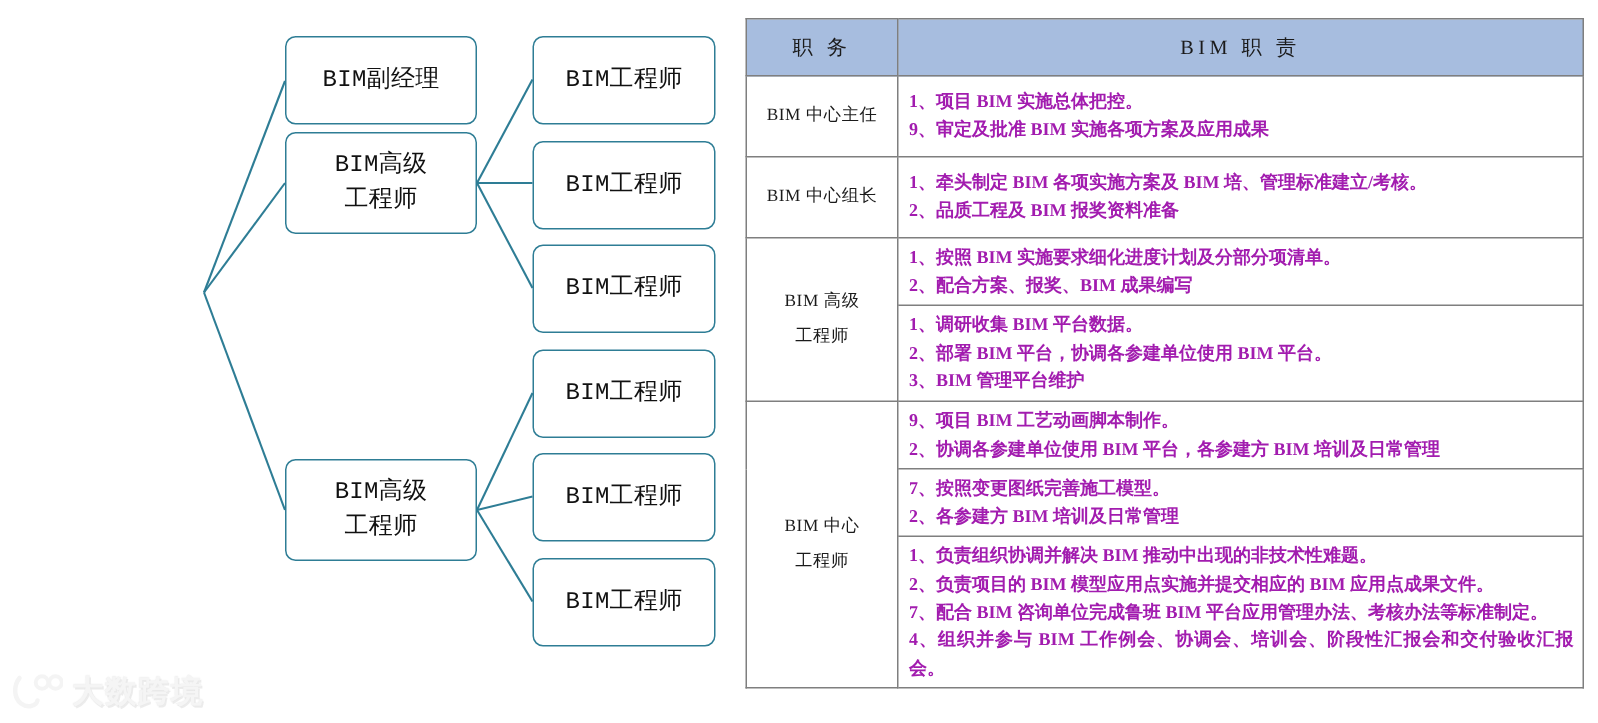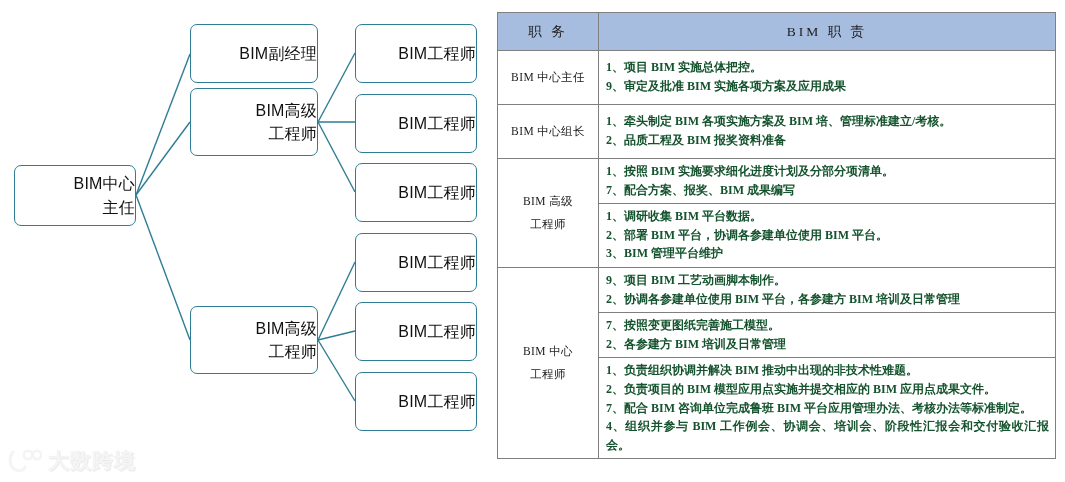--- a/index.html
+++ b/index.html
@@ -31,23 +31,23 @@
     pointer-events: none;
   }
   .node-box {
     position: absolute;
     box-sizing: border-box;
     border: 1.3px solid #2e7d95;
     border-radius: 7px;
     background: #ffffff;
     display: flex;
     flex-direction: column;
-    align-items: flex-end;
+    align-items: center;
     justify-content: center;
-    font-family: Liberation Sans, sans-serif;
+    font-family: Liberation Mono, monospace;
     font-size: 16px;
     color: #111111;
     line-height: 1.45;
     text-align: center;
     letter-spacing: 0.2px;
   }
   .node-box .line2 { display: block; }
 
   
   #duty-table-wrap {
@@ -86,21 +86,21 @@
     color: #1b1b1b;
     padding: 15px 2px;
     line-height: 2.0;
     letter-spacing: 0.4px;
   }
   td.role-cell .rl { display: block; }
 
   td.duty-cell {
     padding: 3px 6px 4px 7px;
     font-size: 12px;
-    color: #14532d;
+    color: #a21caf;
     line-height: 1.55;
     text-align: justify;
     text-justify: inter-ideograph;
   }
   td.duty-cell .duty-line {
     display: block;
     font-weight: bold;
   }
 
   
@@ -146,24 +146,20 @@
         <line x1="318" y1="122" x2="355" y2="53"></line>
         <line x1="318" y1="122" x2="355" y2="122"></line>
         <line x1="318" y1="122" x2="355" y2="192"></line>
 
         <line x1="318" y1="340" x2="355" y2="262"></line>
         <line x1="318" y1="340" x2="355" y2="331"></line>
         <line x1="318" y1="340" x2="355" y2="401"></line>
       </g>
     </svg>
 
-    <div class="node-box" style="left:14px; top:165px; width:122px; height:61px;">
-      <span class="line1">BIM中心</span>
-      <span class="line2">主任</span>
-    </div>
 
     <div class="node-box" style="left:190px; top:24px; width:128px; height:59px;">
       <span class="line1">BIM副经理</span>
     </div>
 
     <div class="node-box" style="left:190px; top:88px; width:128px; height:68px;">
       <span class="line1">BIM高级</span>
       <span class="line2">工程师</span>
     </div>
 
@@ -219,21 +215,21 @@
               <span class="duty-line">2、品质工程及 BIM 报奖资料准备</span>
             </td>
           </tr>
           <tr>
             <td class="role-cell" rowspan="2">
               <span class="rl">BIM 高级</span>
               <span class="rl">工程师</span>
             </td>
             <td class="duty-cell">
               <span class="duty-line">1、按照 BIM 实施要求细化进度计划及分部分项清单。</span>
-              <span class="duty-line">7、配合方案、报奖、BIM 成果编写</span>
+              <span class="duty-line">2、配合方案、报奖、BIM 成果编写</span>
             </td>
           </tr>
           <tr>
             <td class="duty-cell">
               <span class="duty-line">1、调研收集 BIM 平台数据。</span>
               <span class="duty-line">2、部署 BIM 平台，协调各参建单位使用 BIM 平台。</span>
               <span class="duty-line">3、BIM 管理平台维护</span>
             </td>
           </tr>
           <tr>

